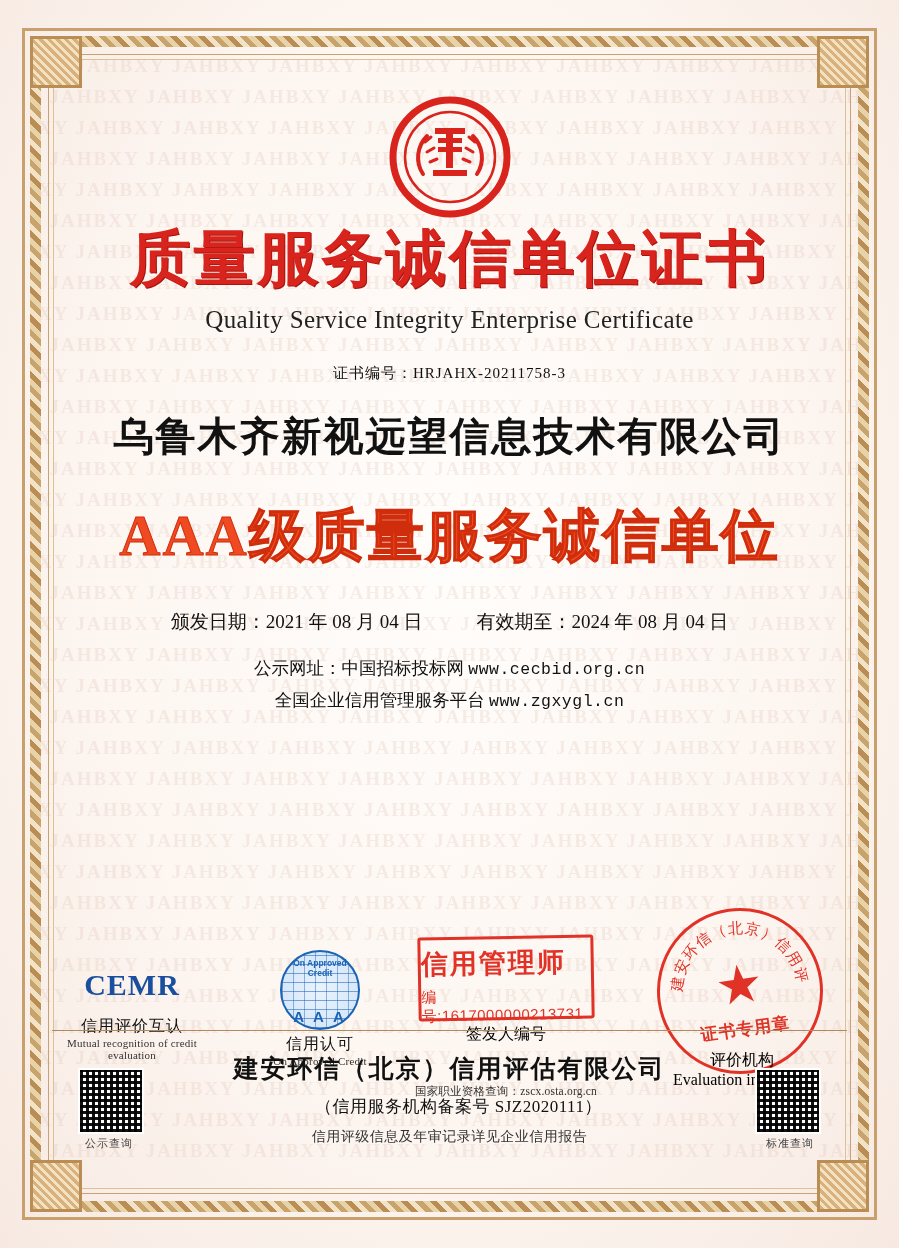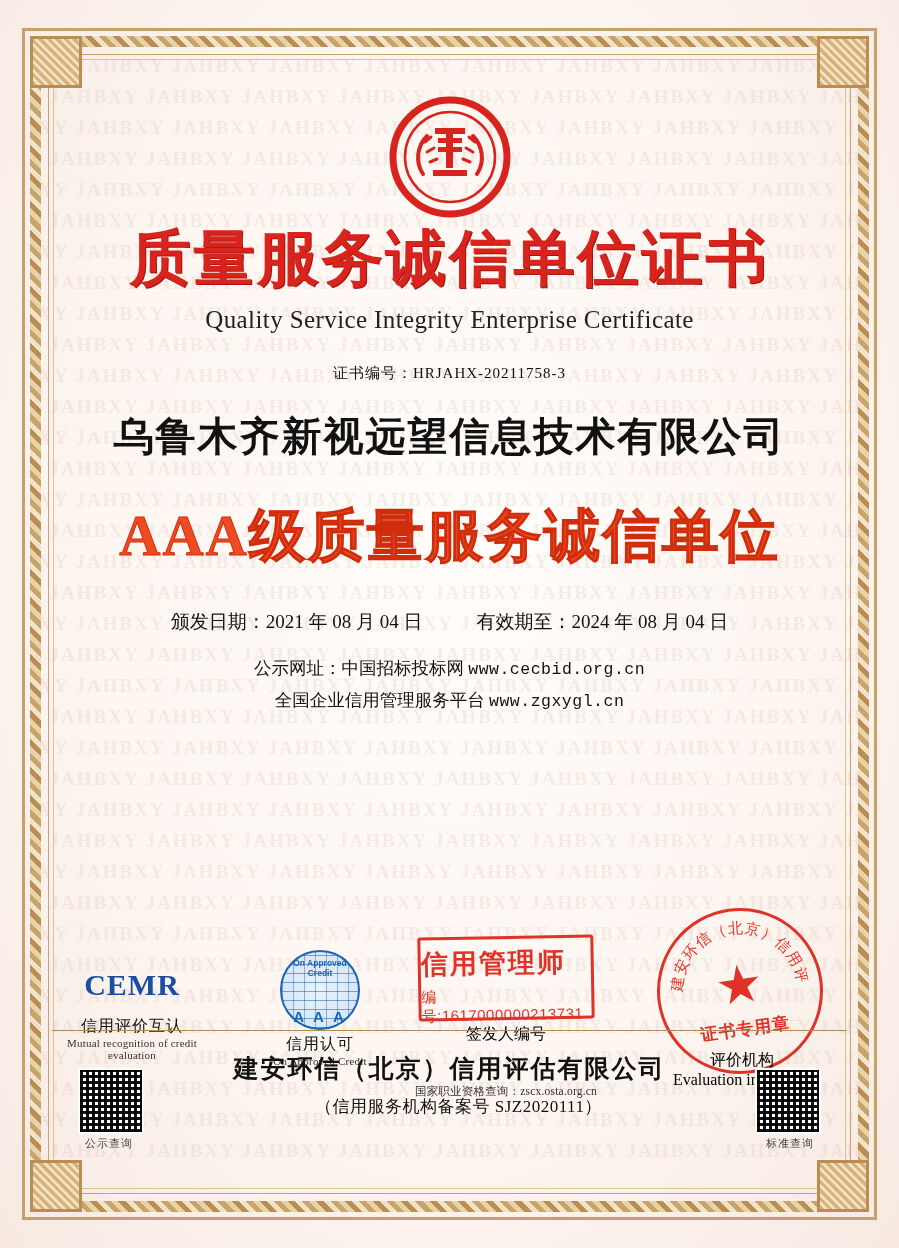--- a/index.html
+++ b/index.html
@@ -511,20 +511,21 @@
       <div class="cap-en">Evaluation institution</div>
     </div>
   </div>
 
   <div class="osta">国家职业资格查询：zscx.osta.org.cn</div>
 
   <div class="footer">
     <div class="footer-line"></div>
     <div class="issuer">建安环信（北京）信用评估有限公司</div>
     <div class="record">（信用服务机构备案号 SJZ2020111）</div>
+    <div class="note">信用评级信息及年审记录详见企业信用报告</div>
   </div>
 
   <div class="qr left"></div>
   <div class="qr-cap left">公示查询</div>
   <div class="qr right"></div>
   <div class="qr-cap right">标准查询</div>
 
 </div>
 
 </body></html>

